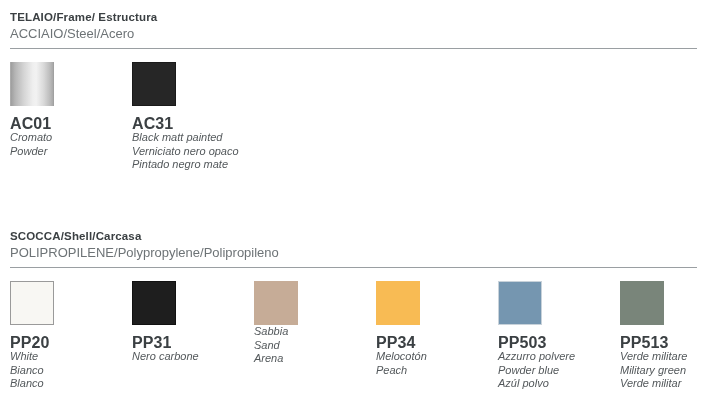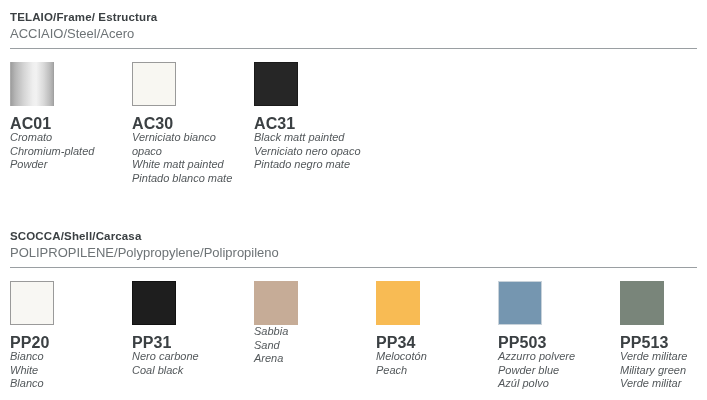--- a/index.html
+++ b/index.html
@@ -102,34 +102,24 @@
     <div class="rule"></div>
   </div>
 
   <div class="grid" id="grid-frame">
 
     <div class="cell wide">
       <div class="swatch" id="sw-ac01" style="background: linear-gradient(to right, rgb(158, 158, 158) 0%, rgb(181, 181, 181) 10%, rgb(212, 212, 212) 30%, rgb(239, 239, 239) 52%, rgb(242, 242, 242) 60%, rgb(217, 217, 217) 78%, rgb(189, 189, 189) 92%, rgb(168, 168, 168) 100%); border: 1px solid transparent;"></div>
       <div class="code">AC01</div>
       <div class="desc">
         <div>Cromato</div>
-        <div>Chromium-plated</div>
         <div>Powder</div>
       </div>
     </div>
 
-    <div class="cell">
-      <div class="swatch" id="sw-ac30" style="background: rgb(248, 247, 242); border: 1px solid rgb(154, 154, 154);"></div>
-      <div class="code">AC30</div>
-      <div class="desc">
-        <div>Verniciato bianco opaco</div>
-        <div>White matt painted</div>
-        <div>Pintado blanco mate</div>
-      </div>
-    </div>
 
     <div class="cell">
       <div class="swatch" id="sw-ac31" style="background: rgb(38, 38, 38); border: 1px solid rgb(26, 26, 26);"></div>
       <div class="code">AC31</div>
       <div class="desc">
         <div>Black matt painted</div>
         <div>Verniciato nero opaco</div>
         <div>Pintado negro mate</div>
       </div>
     </div>
@@ -141,32 +131,31 @@
     <div class="heading-sub">POLIPROPILENE/Polypropylene/Polipropileno</div>
     <div class="rule"></div>
   </div>
 
   <div class="grid" id="grid-shell">
 
     <div class="cell">
       <div class="swatch" id="sw-pp20" style="background: rgb(248, 247, 243); border: 1px solid rgb(154, 154, 154);"></div>
       <div class="code">PP20</div>
       <div class="desc">
+        <div>White</div>
         <div>Bianco</div>
-        <div>White</div>
         <div>Blanco</div>
       </div>
     </div>
 
     <div class="cell">
       <div class="swatch" id="sw-pp31" style="background: rgb(30, 30, 30); border: 1px solid rgb(17, 17, 17);"></div>
       <div class="code">PP31</div>
       <div class="desc">
         <div>Nero carbone</div>
-        <div>Coal black</div>
       </div>
     </div>
 
     <div class="cell">
       <div class="swatch" id="sw-pp514" style="background: rgb(198, 172, 151); border: 1px solid transparent;"></div>
       <div class="desc">
         <div>Sabbia</div>
         <div>Sand</div>
         <div>Arena</div>
       </div>

